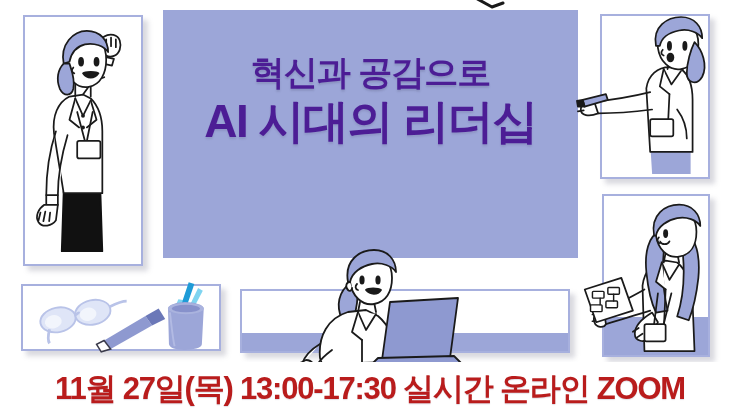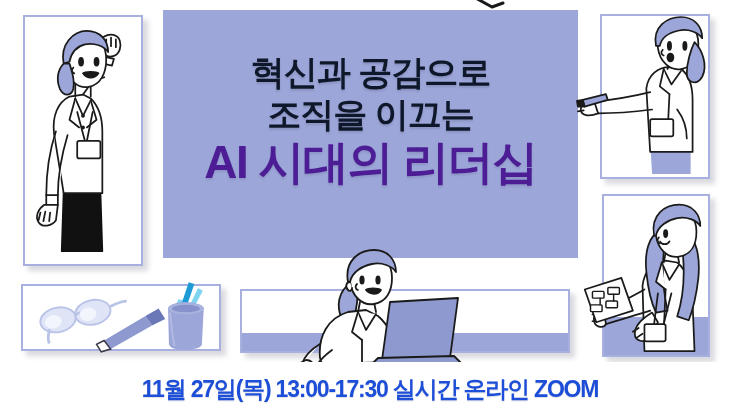--- a/index.html
+++ b/index.html
@@ -48,21 +48,21 @@
     padding-top: 44px;
     box-sizing: border-box;
   }
   .tline {
     font-weight: 700;
     letter-spacing: -1px;
     line-height: 1.08;
     white-space: nowrap;
   }
   .tline-1, .tline-2 {
-    color: #0f172a;
+    color: #4c1d95;
     font-size: 34px;
     text-shadow: 0 2px 2px rgba(60,60,90,0.18);
   }
   .tline-2 { margin-top: 5px; }
   .tline-3 {
     color: #4c1d95;
     font-size: 46px;
     font-weight: 800;
     margin-top: 6px;
     letter-spacing: -1.5px;
@@ -75,22 +75,22 @@
     left: 0;
     top: 362px;
     width: 740px;
     height: 54px;
     background: #ffffff;
     display: flex;
     align-items: center;
     justify-content: center;
   }
   .bottom-text {
-    color: #1d4ed8;
-    font-size: 23px;
+    color: #b91c1c;
+    font-size: 31px;
     font-weight: 800;
     letter-spacing: -1.2px;
     white-space: nowrap;
     text-shadow: 0 1px 1px rgba(80,70,110,0.18);
   }
 
   
   #card-left        { left: 23px;  top: 15px;  width: 120px; height: 251px; }
   #card-topright    { left: 600px; top: 14px;  width: 110px; height: 165px; }
   #card-bottomright { left: 602px; top: 194px; width: 108px; height: 163px; }
@@ -116,21 +116,20 @@
   }
 </style>
 </head>
 <body>
 
 <div id="poster">
 
   <div class="title-block">
     <div class="title-lines">
       <div class="tline tline-1">혁신과 공감으로</div>
-      <div class="tline tline-2">조직을 이끄는</div>
       <div class="tline tline-3">AI 시대의 리더십</div>
     </div>
   </div>
 
   <svg class="spill" style="left:470px; top:-6px; width:40px; height:18px;" viewBox="0 0 40 18">
     <path d="M2 2 L22 13 L33 9" fill="none" stroke="#1a1a1a" stroke-width="3" stroke-linecap="round" stroke-linejoin="round"></path>
   </svg>
 
   <div class="card overflow-host" id="card-left">
     <svg class="art" viewBox="0 0 120 251" preserveAspectRatio="xMidYMid meet" style="overflow:visible">

